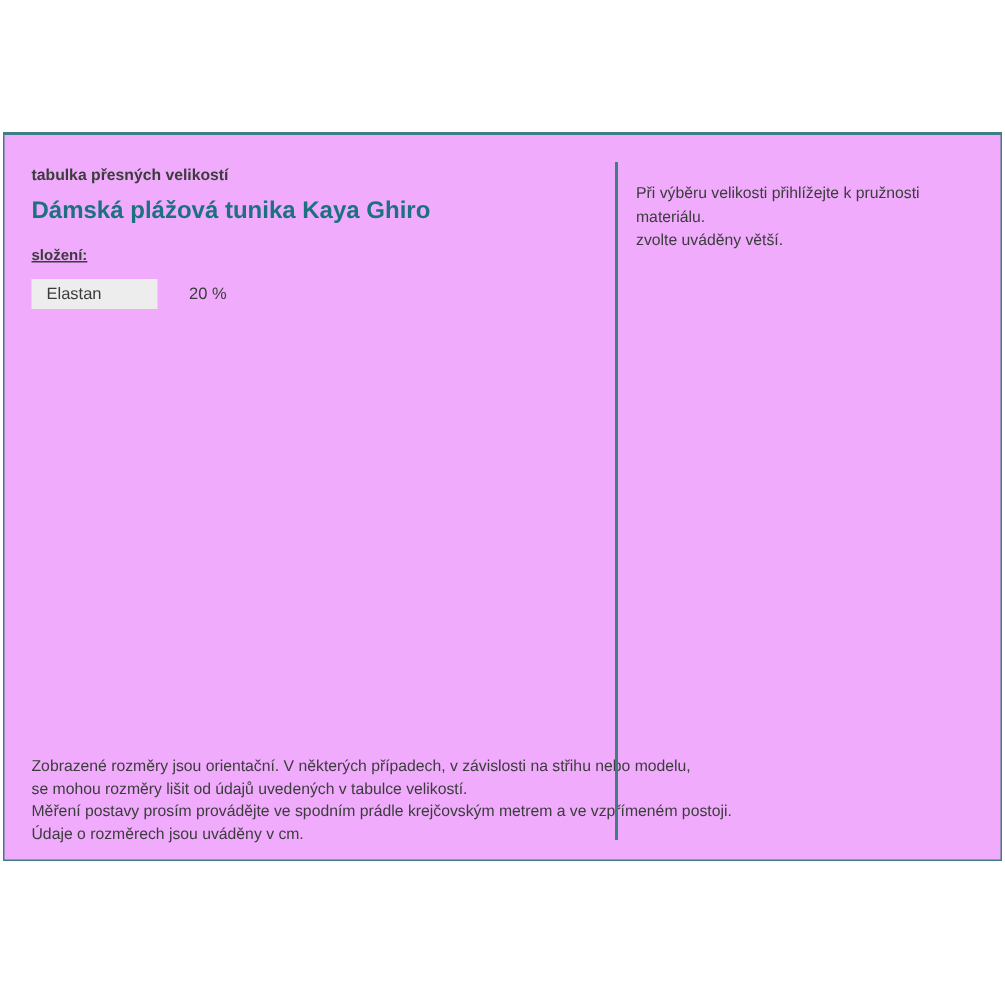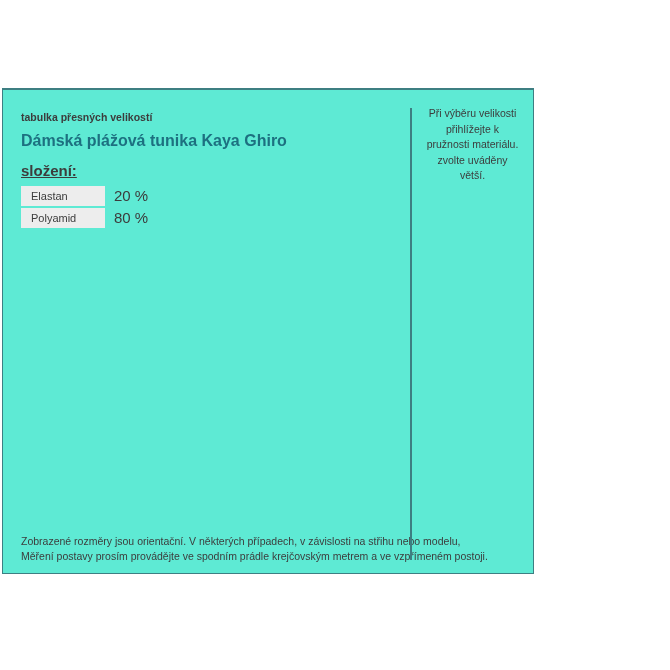--- a/index.html
+++ b/index.html
@@ -12,26 +12,26 @@
     height: 670px;
     position: relative;
     font-family: "Liberation Sans", "DejaVu Sans", sans-serif;
     color: var(--text, #3c3c3c);
     overflow: hidden;
   }
   .panel {
     position: absolute;
     left: 2px;
     top: 88px;
-    width: 532px;
+    width: 666px;
     height: 486px;
     box-sizing: border-box;
     border: 1px solid var(--accent_teal, #3d7f82);
     border-top-width: 2px;
-    background: #5eead4;
+    background: #f0abfc;
   }
   .left-col {
     position: absolute;
     left: 0;
     top: 0;
     bottom: 0;
     width: 407px;
     box-sizing: border-box;
     padding: 21px 10px 5px 16px;
     display: flex;
@@ -45,39 +45,38 @@
     width: 2px;
     background: var(--accent_teal, #3d7f82);
   }
   .right-col {
     position: absolute;
     left: 409px;
     right: 0;
     top: 0;
     bottom: 0;
     box-sizing: border-box;
-    padding: 16px 12px 0 12px;
-    text-align: center;
+    padding: 32px 12px 0 12px;
   }
   .eyebrow {
     font-size: 10.5px;
     font-weight: bold;
     line-height: 13px;
     color: var(--text, #3c3c3c);
     margin: 0 0 7px 2px;
   }
   .title {
     font-size: 16px;
     font-weight: bold;
     line-height: 19px;
     color: var(--title_teal, #1d7080);
     margin: 0 0 14px 2px;
   }
   .comp-label {
-    font-size: 15px;
+    font-size: 10px;
     font-weight: bold;
     line-height: 13px;
     margin: 0 0 9px 2px;
     text-decoration: underline;
   }
   .comp-table {
     margin-left: 2px;
   }
   .comp-row {
     display: flex;
@@ -88,23 +87,23 @@
   .mat {
     width: 84px;
     height: 20px;
     box-sizing: border-box;
     background: var(--row_bg, #ededed);
     font-size: 11px;
     line-height: 20px;
     padding-left: 10px;
   }
   .val {
-    font-size: 15px;
+    font-size: 11px;
     line-height: 20px;
-    margin-left: 9px;
+    margin-left: 21px;
   }
   .disclaimer {
     margin-top: auto;
     margin-left: 2px;
     padding-bottom: 4px;
     font-size: 10.5px;
     line-height: 15px;
     white-space: nowrap;
   }
   .note {
@@ -124,29 +123,27 @@
 
       <div class="title">Dámská plážová tunika Kaya Ghiro</div>
 
       <div class="comp-label">složení:</div>
 
       <div class="comp-table">
         <div class="comp-row">
           <div class="mat">Elastan</div>
           <div class="val">20 %</div>
         </div>
-        <div class="comp-row">
-          <div class="mat">Polyamid</div>
-          <div class="val">80 %</div>
-        </div>
       </div>
 
       <div class="disclaimer">
         <div>Zobrazené rozměry jsou orientační. V některých případech, v závislosti na střihu nebo modelu,</div>
+        <div>se mohou rozměry lišit od údajů uvedených v tabulce velikostí.</div>
         <div>Měření postavy prosím provádějte ve spodním prádle krejčovským metrem a ve vzpřímeném postoji.</div>
+        <div>Údaje o rozměrech jsou uváděny v cm.</div>
       </div>
     </div>
 
     <div class="divider"></div>
 
     <div class="right-col">
       <div class="note">
         <div>Při výběru velikosti přihlížejte k pružnosti materiálu.</div>
         <div>zvolte uváděny větší.</div>
       </div>

